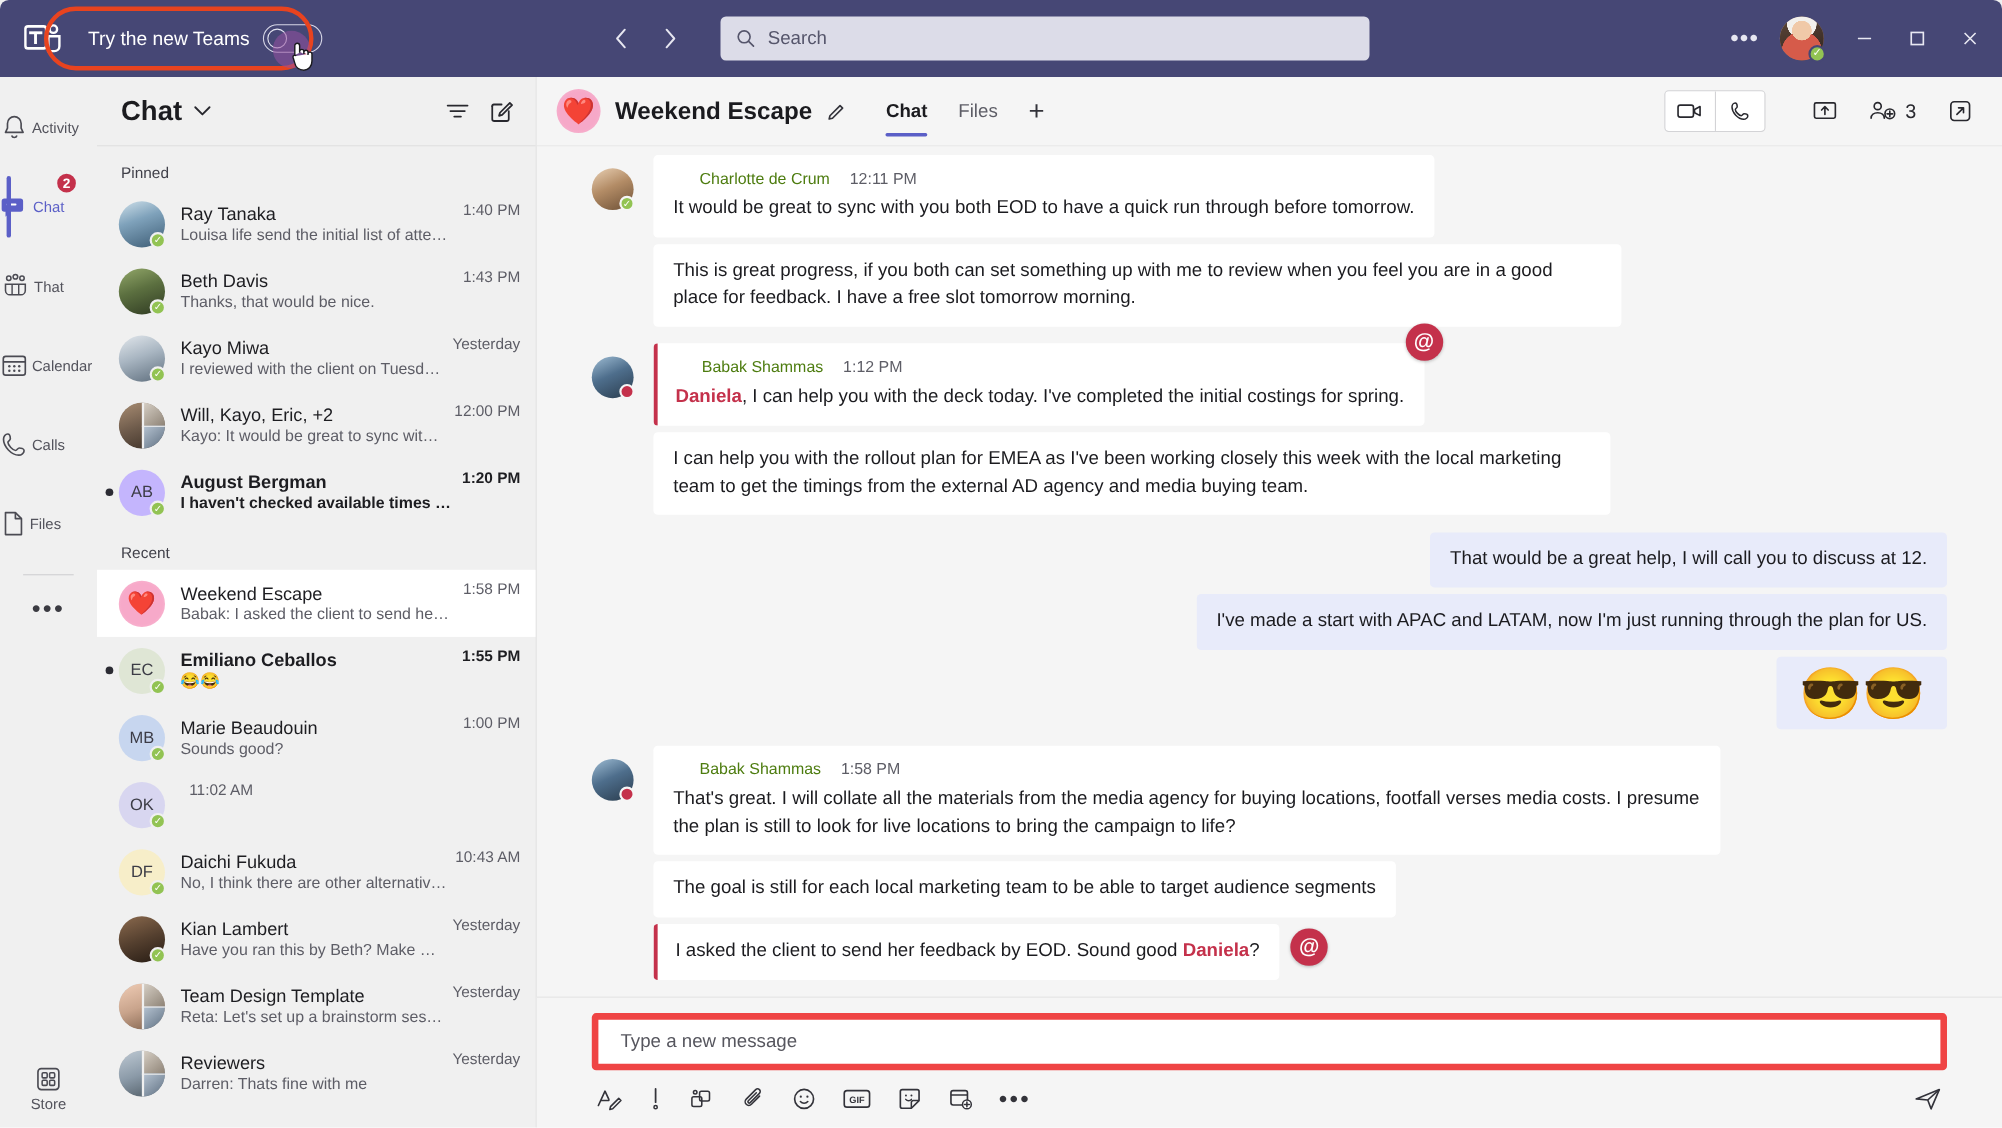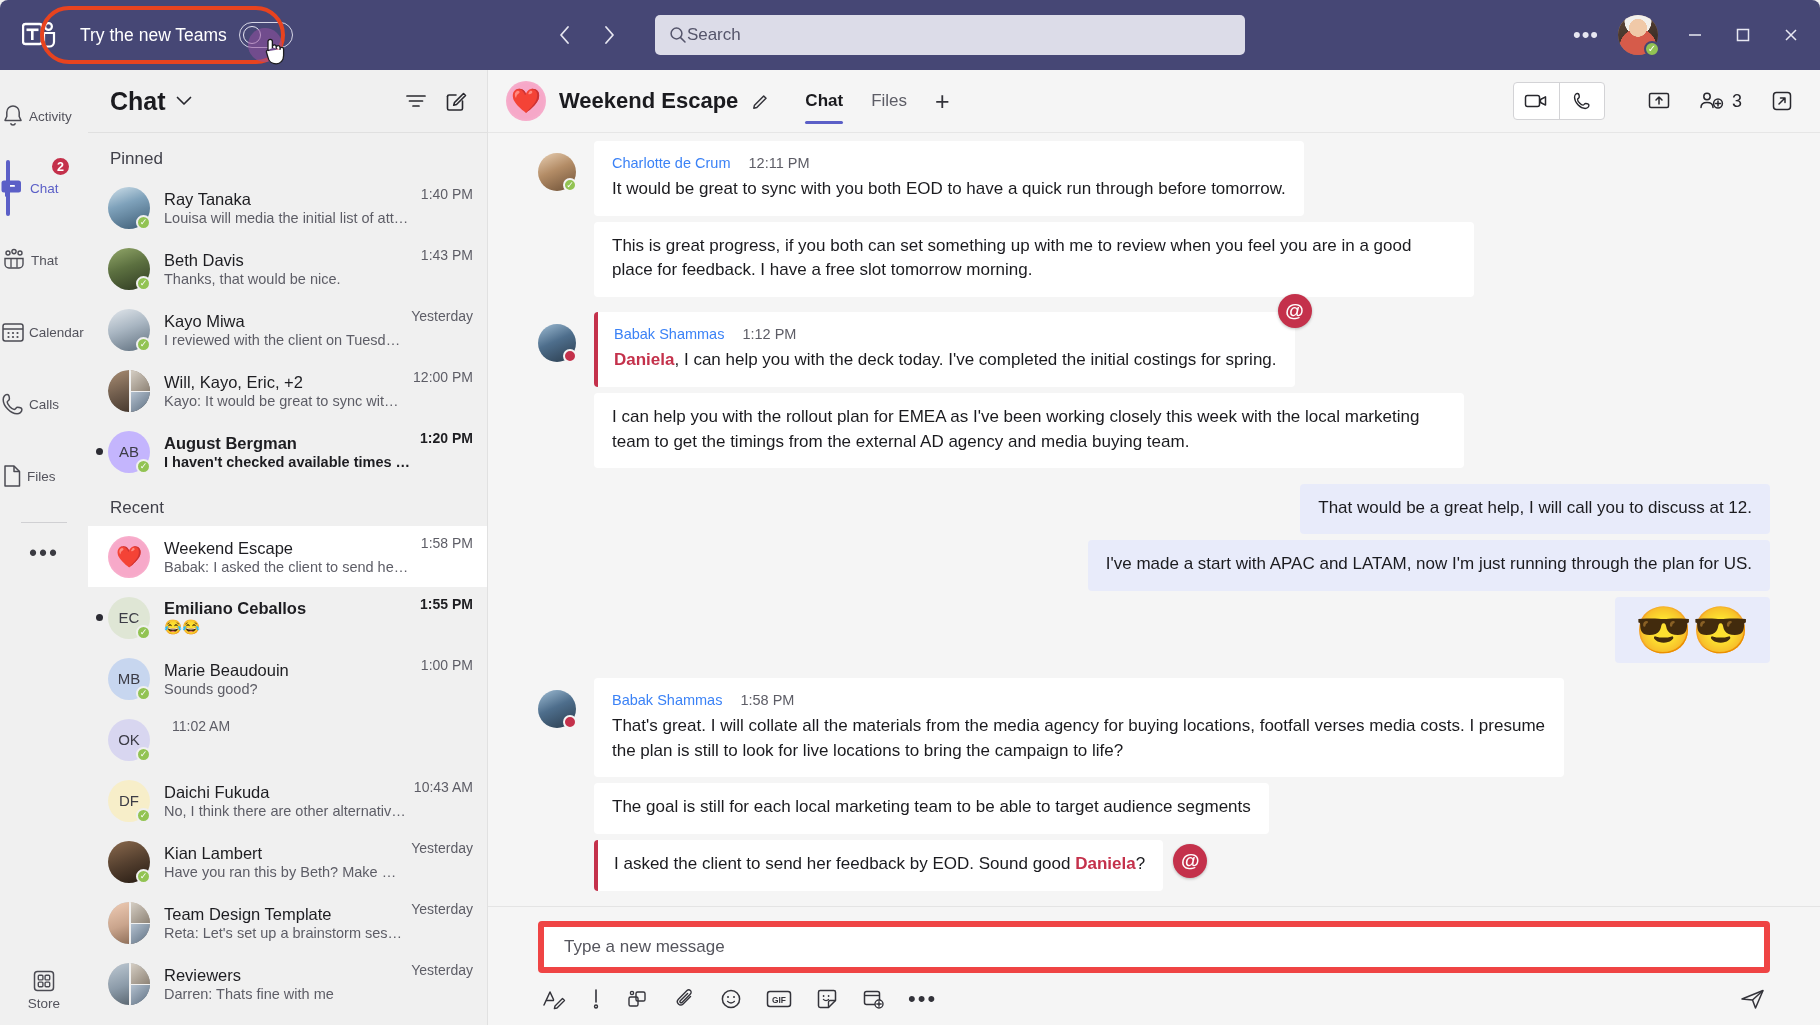--- a/index.html
+++ b/index.html
@@ -87,20 +87,21 @@
     font-size: 22px; color: #e3e3ef;
     cursor: default;
   }
   .tb-search {
     width: 590px; height: 40px;
     background: #dcdce8;
     border-radius: 5px;
     margin-left: 28px;
     display: flex; align-items: center;
     padding: 16px 14px;
+    gap: 11px;
   }
   .tb-search-text { color: #55556b; font-size: 17px; }
   .tb-right {
     margin-left: auto;
     display: flex; align-items: center; gap: 2px;
     padding-right: 6px;
   }
   .tb-ellipsis {
     width: 48px; height: 46px; color: #e7e7f1;
     display: flex; align-items: center; justify-content: center;
@@ -191,21 +192,21 @@
   .cl-head {
     height: 62px; display: flex; align-items: center;
     padding: 0 20px 0 22px; gap: 8px;
   }
   .cl-title { font-size: 25px; font-weight: bold; color: #1b1b1f; }
   .cl-chevron { color: #28282e; font-size: 17px; margin-left: 2px; }
   .cl-head-actions { margin-left: auto; display: flex; align-items: center; gap: 18px; }
   .cl-divider { height: 1px; background: #e0e0e0; margin: 0 0 0 0; }
   .cl-scroll { flex: 1; overflow: hidden; }
   .cl-section {
-    font-size: 17px; color: #41414a;
+    font-size: 14px; color: #41414a;
     padding: 16px 0 8px 22px;
   }
   .cl-row {
     height: 61px; display: flex; align-items: center;
     padding-left: 8px; padding-right: 14px;
     position: relative;
   }
   .cl-row.selected { background: #ffffff; }
   .cl-unread-dot {
     width: 7px; height: 7px; border-radius: 50%;
@@ -315,21 +316,21 @@
   .bubbles { flex: 1; min-width: 0; display: flex; flex-direction: column; gap: 6px; }
   .bubble {
     background: #fff; border-radius: 4px;
     padding: 12px 18px 14px 18px;
     align-self: flex-start; max-width: 940px;
     font-size: 17px; color: #1b1b1f; line-height: 1.45;
     position: relative;
   }
   .bubble.mention { border-left: 4px solid #c4314b; padding-left: 16px; }
   .bubble .meta { font-size: 14.5px; color: #5d5d66; margin-bottom: 3px; }
-  .bubble .meta .who { color: #3b82f6; }
+  .bubble .meta .who { color: #4d7c0f; margin-left: 24px; }
   .bubble .meta .when { margin-left: 14px; }
   .mention-name { color: #c4314b; font-weight: bold; }
   .at-badge {
     position: absolute; width: 34px; height: 34px; border-radius: 50%;
     background: #c4314b; color: #fff;
     display: flex; align-items: center; justify-content: center;
     font-size: 19px; font-weight: bold;
     box-shadow: 0 1px 3px rgba(0,0,0,.25);
   }
   .mrow.out { padding-right: 50px; }
@@ -557,21 +558,21 @@
       <div class="cl-scroll" id="cl-scroll">
           <div class="cl-section">Pinned</div>
           <div class="cl-row">
             <span class="cl-dot-space"></span>
             <div class="cl-avatar" style="overflow:visible;">
     <span class="img" style="background:linear-gradient(160deg,#cfe0ea 0%,#7fa2bb 40%,#3d5c75 100%);"></span>
     <span class="cl-presence">✓</span>
             </div>
             <div class="cl-text">
          <div class="cl-name">Ray Tanaka</div>
-         <div class="cl-prev">Louisa will media the initial list of atte…</div>
+         <div class="cl-prev">Louisa life send the initial list of atte…</div>
        </div>
        <div class="cl-time">1:40 PM</div>
           </div>
           <div class="cl-row">
             <span class="cl-dot-space"></span>
             <div class="cl-avatar" style="overflow:visible;">
     <span class="img" style="background:linear-gradient(160deg,#93a86a 0%,#5c7040 45%,#2f3a22 100%);"></span>
     <span class="cl-presence">✓</span>
             </div>
             <div class="cl-text">

